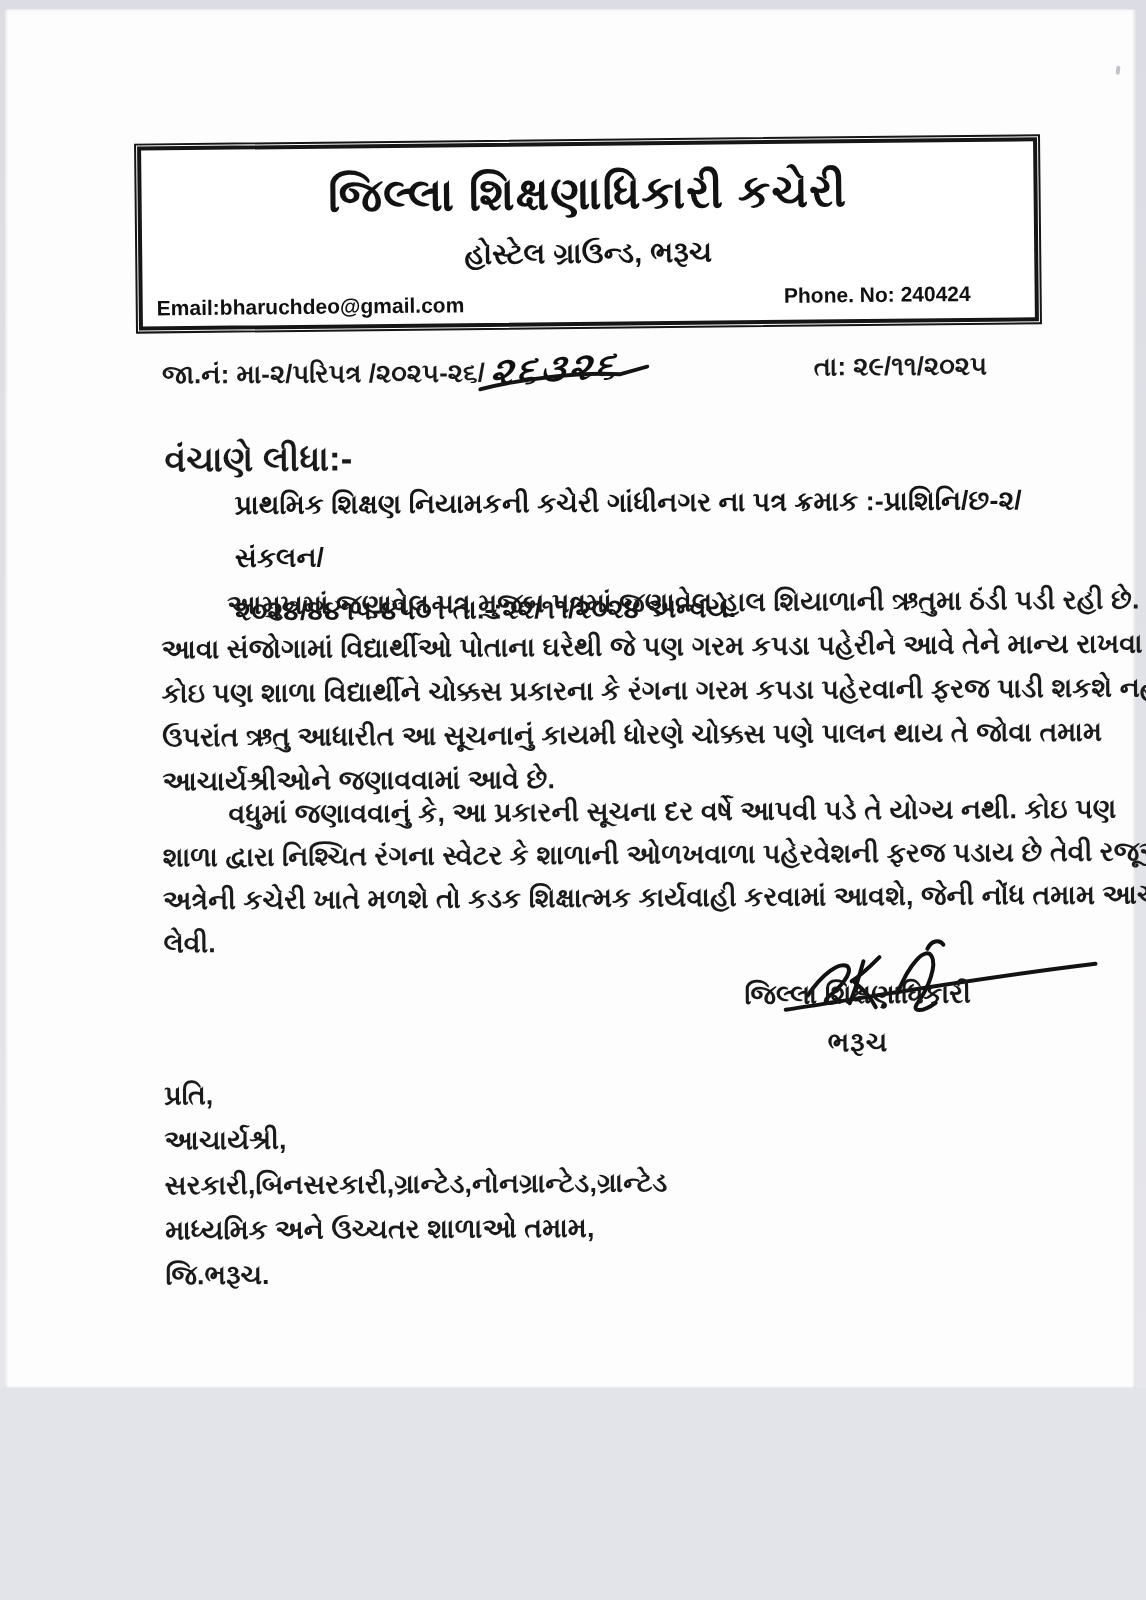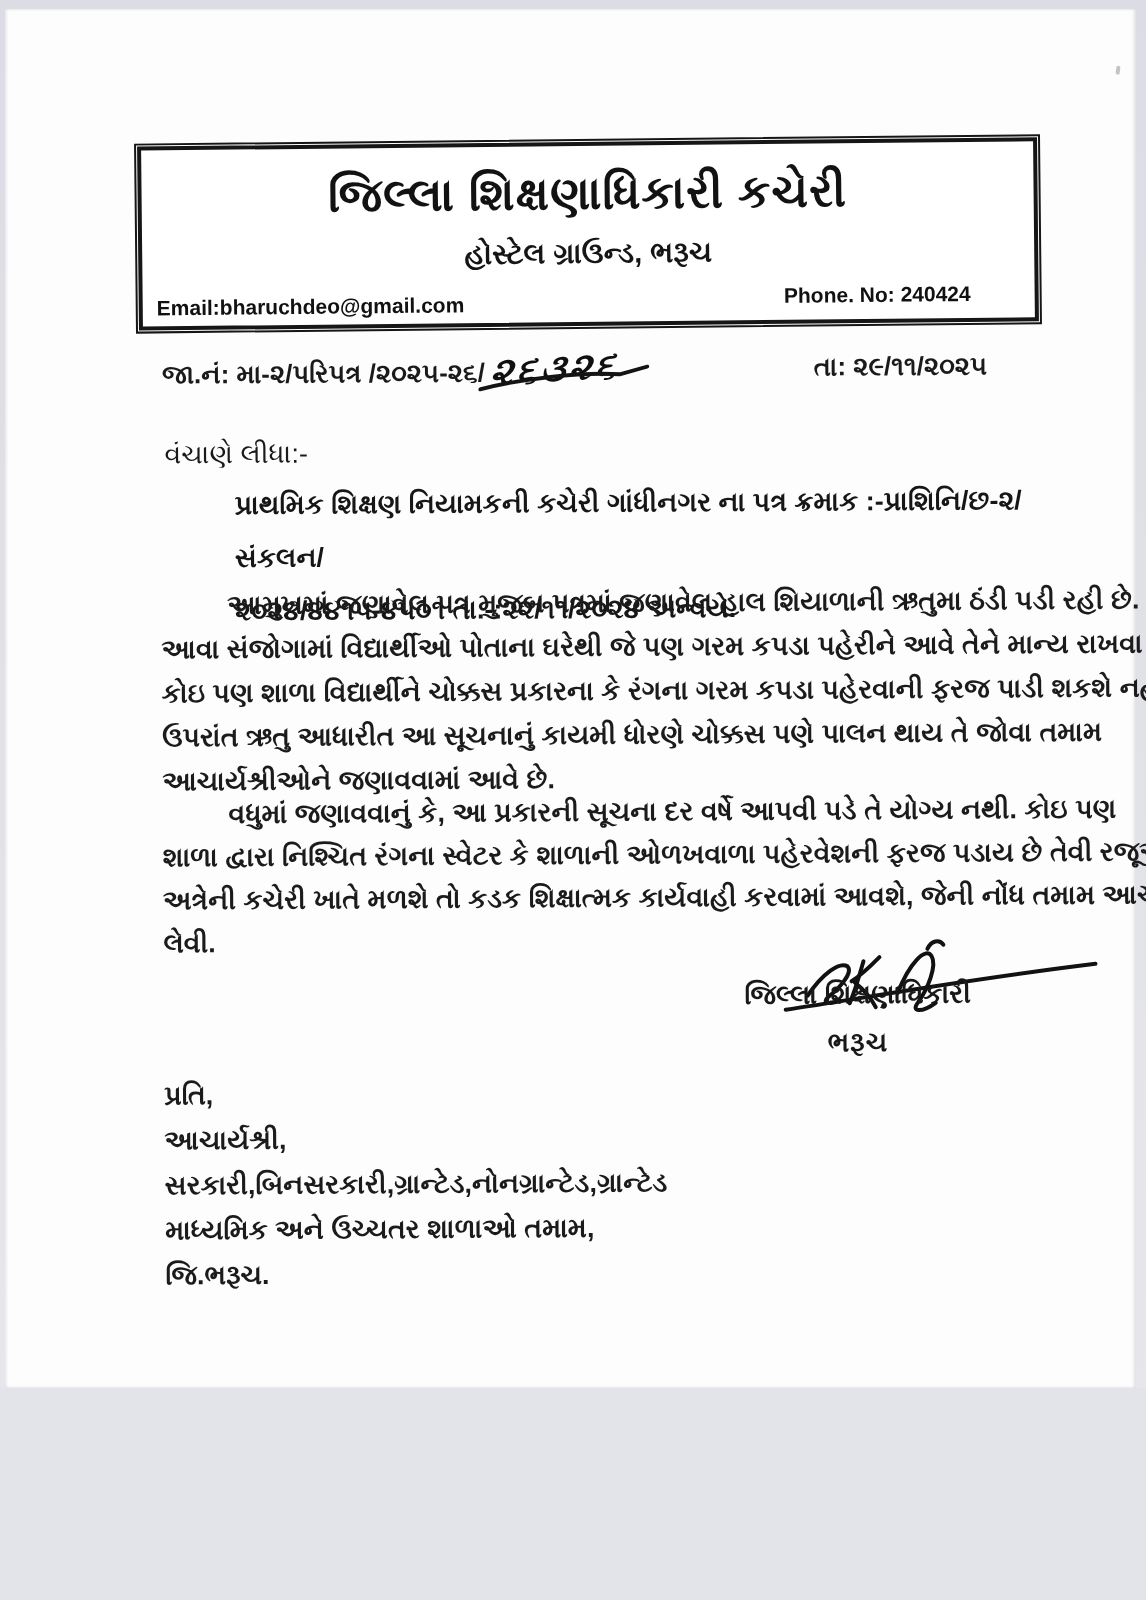--- a/index.html
+++ b/index.html
@@ -43,21 +43,21 @@
   
   .ref-row { position:absolute; left:158px; top:348px; display:flex; align-items:flex-start; font-size:26px; font-weight:700; color:#1a1a1a; }
   .ref-hand {
     position:relative; margin-left:6px; margin-top:-10px;
     font-size:38px; font-weight:700; font-style:italic; letter-spacing:3px;
     transform:skewX(-10deg) rotate(-3deg); color:#101010;
   }
   .ref-hand svg { position:absolute; left:-10px; bottom:2px; overflow:visible; }
   .date { position:absolute; left:810px; top:344px; font-size:26px; font-weight:700; color:#1a1a1a; }
 
-  .read-label { position:absolute; left:160px; top:428px; font-size:27px; font-weight:400; color:#1a1a1a; }
+  .read-label { position:absolute; left:160px; top:428px; font-size:35px; font-weight:700; color:#1a1a1a; }
 
   .subject { position:absolute; left:230px; top:468px; width:815px; font-size:27px; font-weight:700; color:#161616; }
   .subject .line { line-height:53px; }
 
   .body-para { position:absolute; left:156px; width:886px; font-size:27px; font-weight:600; color:#1b1b1b; }
   .body-para .line { line-height:44px; white-space:nowrap; }
   .body-para .indent { padding-left:66px; }
   #para1 { top:572px; }
   #para2 { top:782px; }
   #para2 .line { line-height:43px; }

